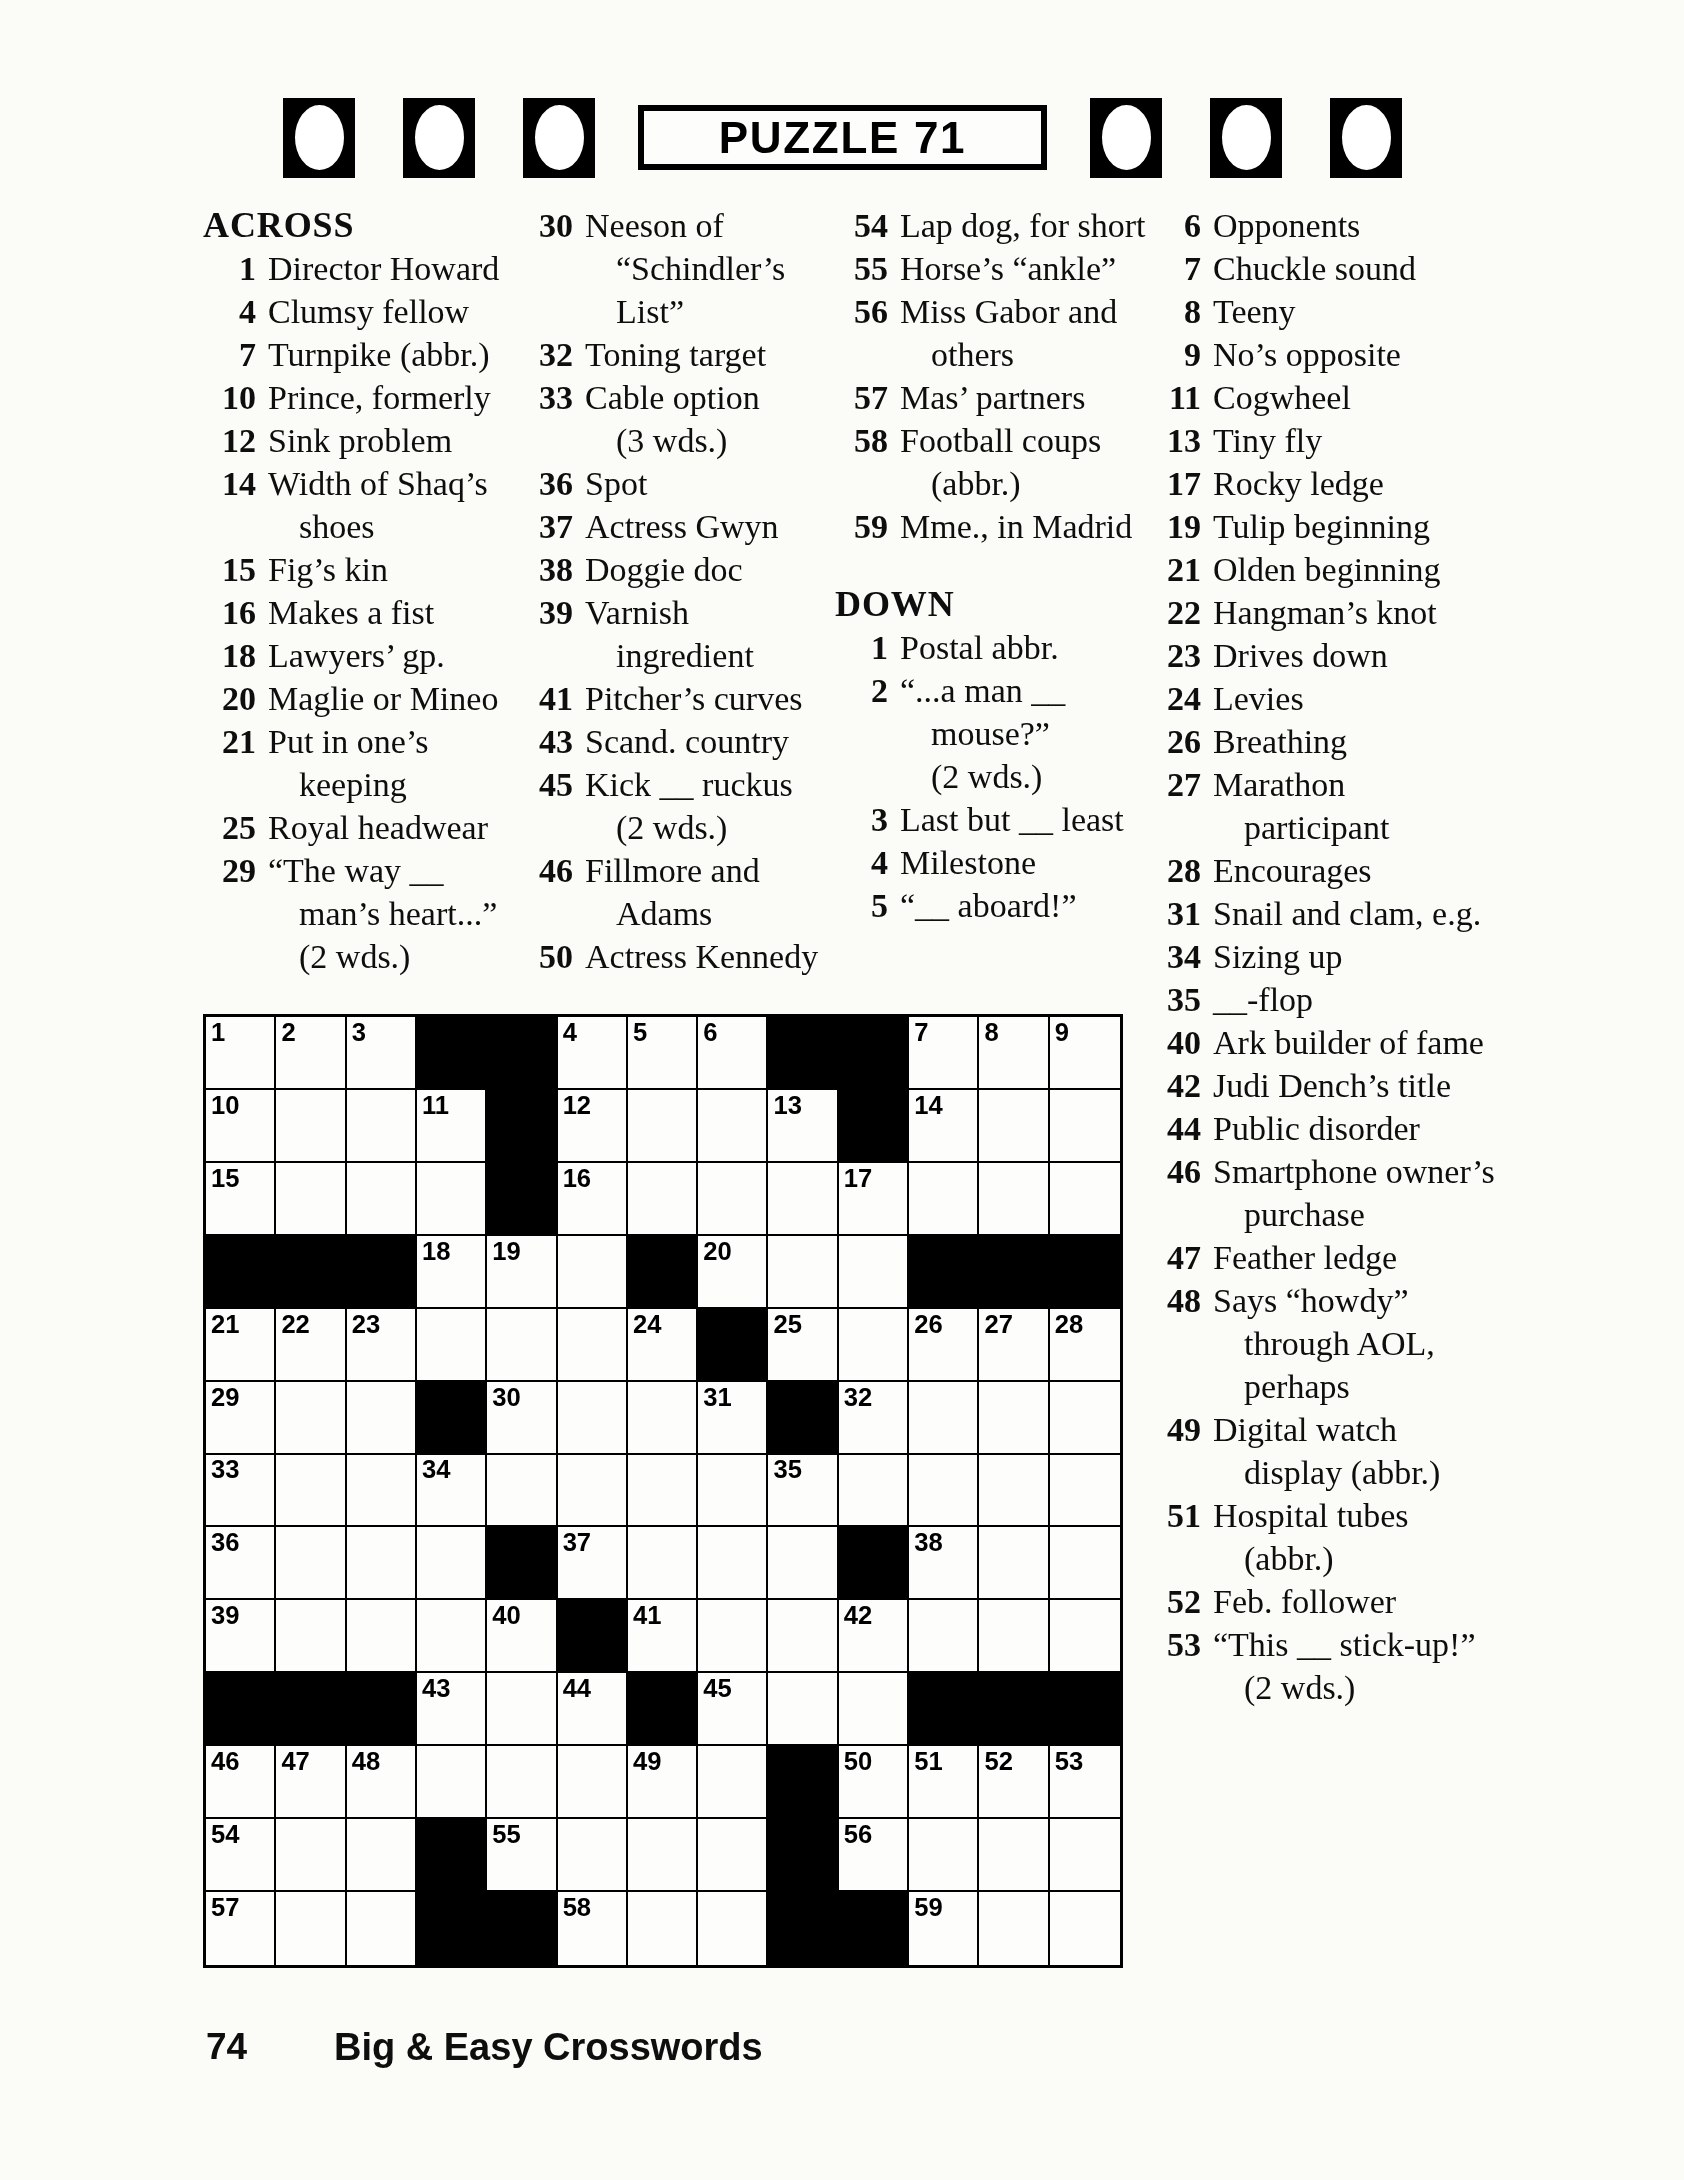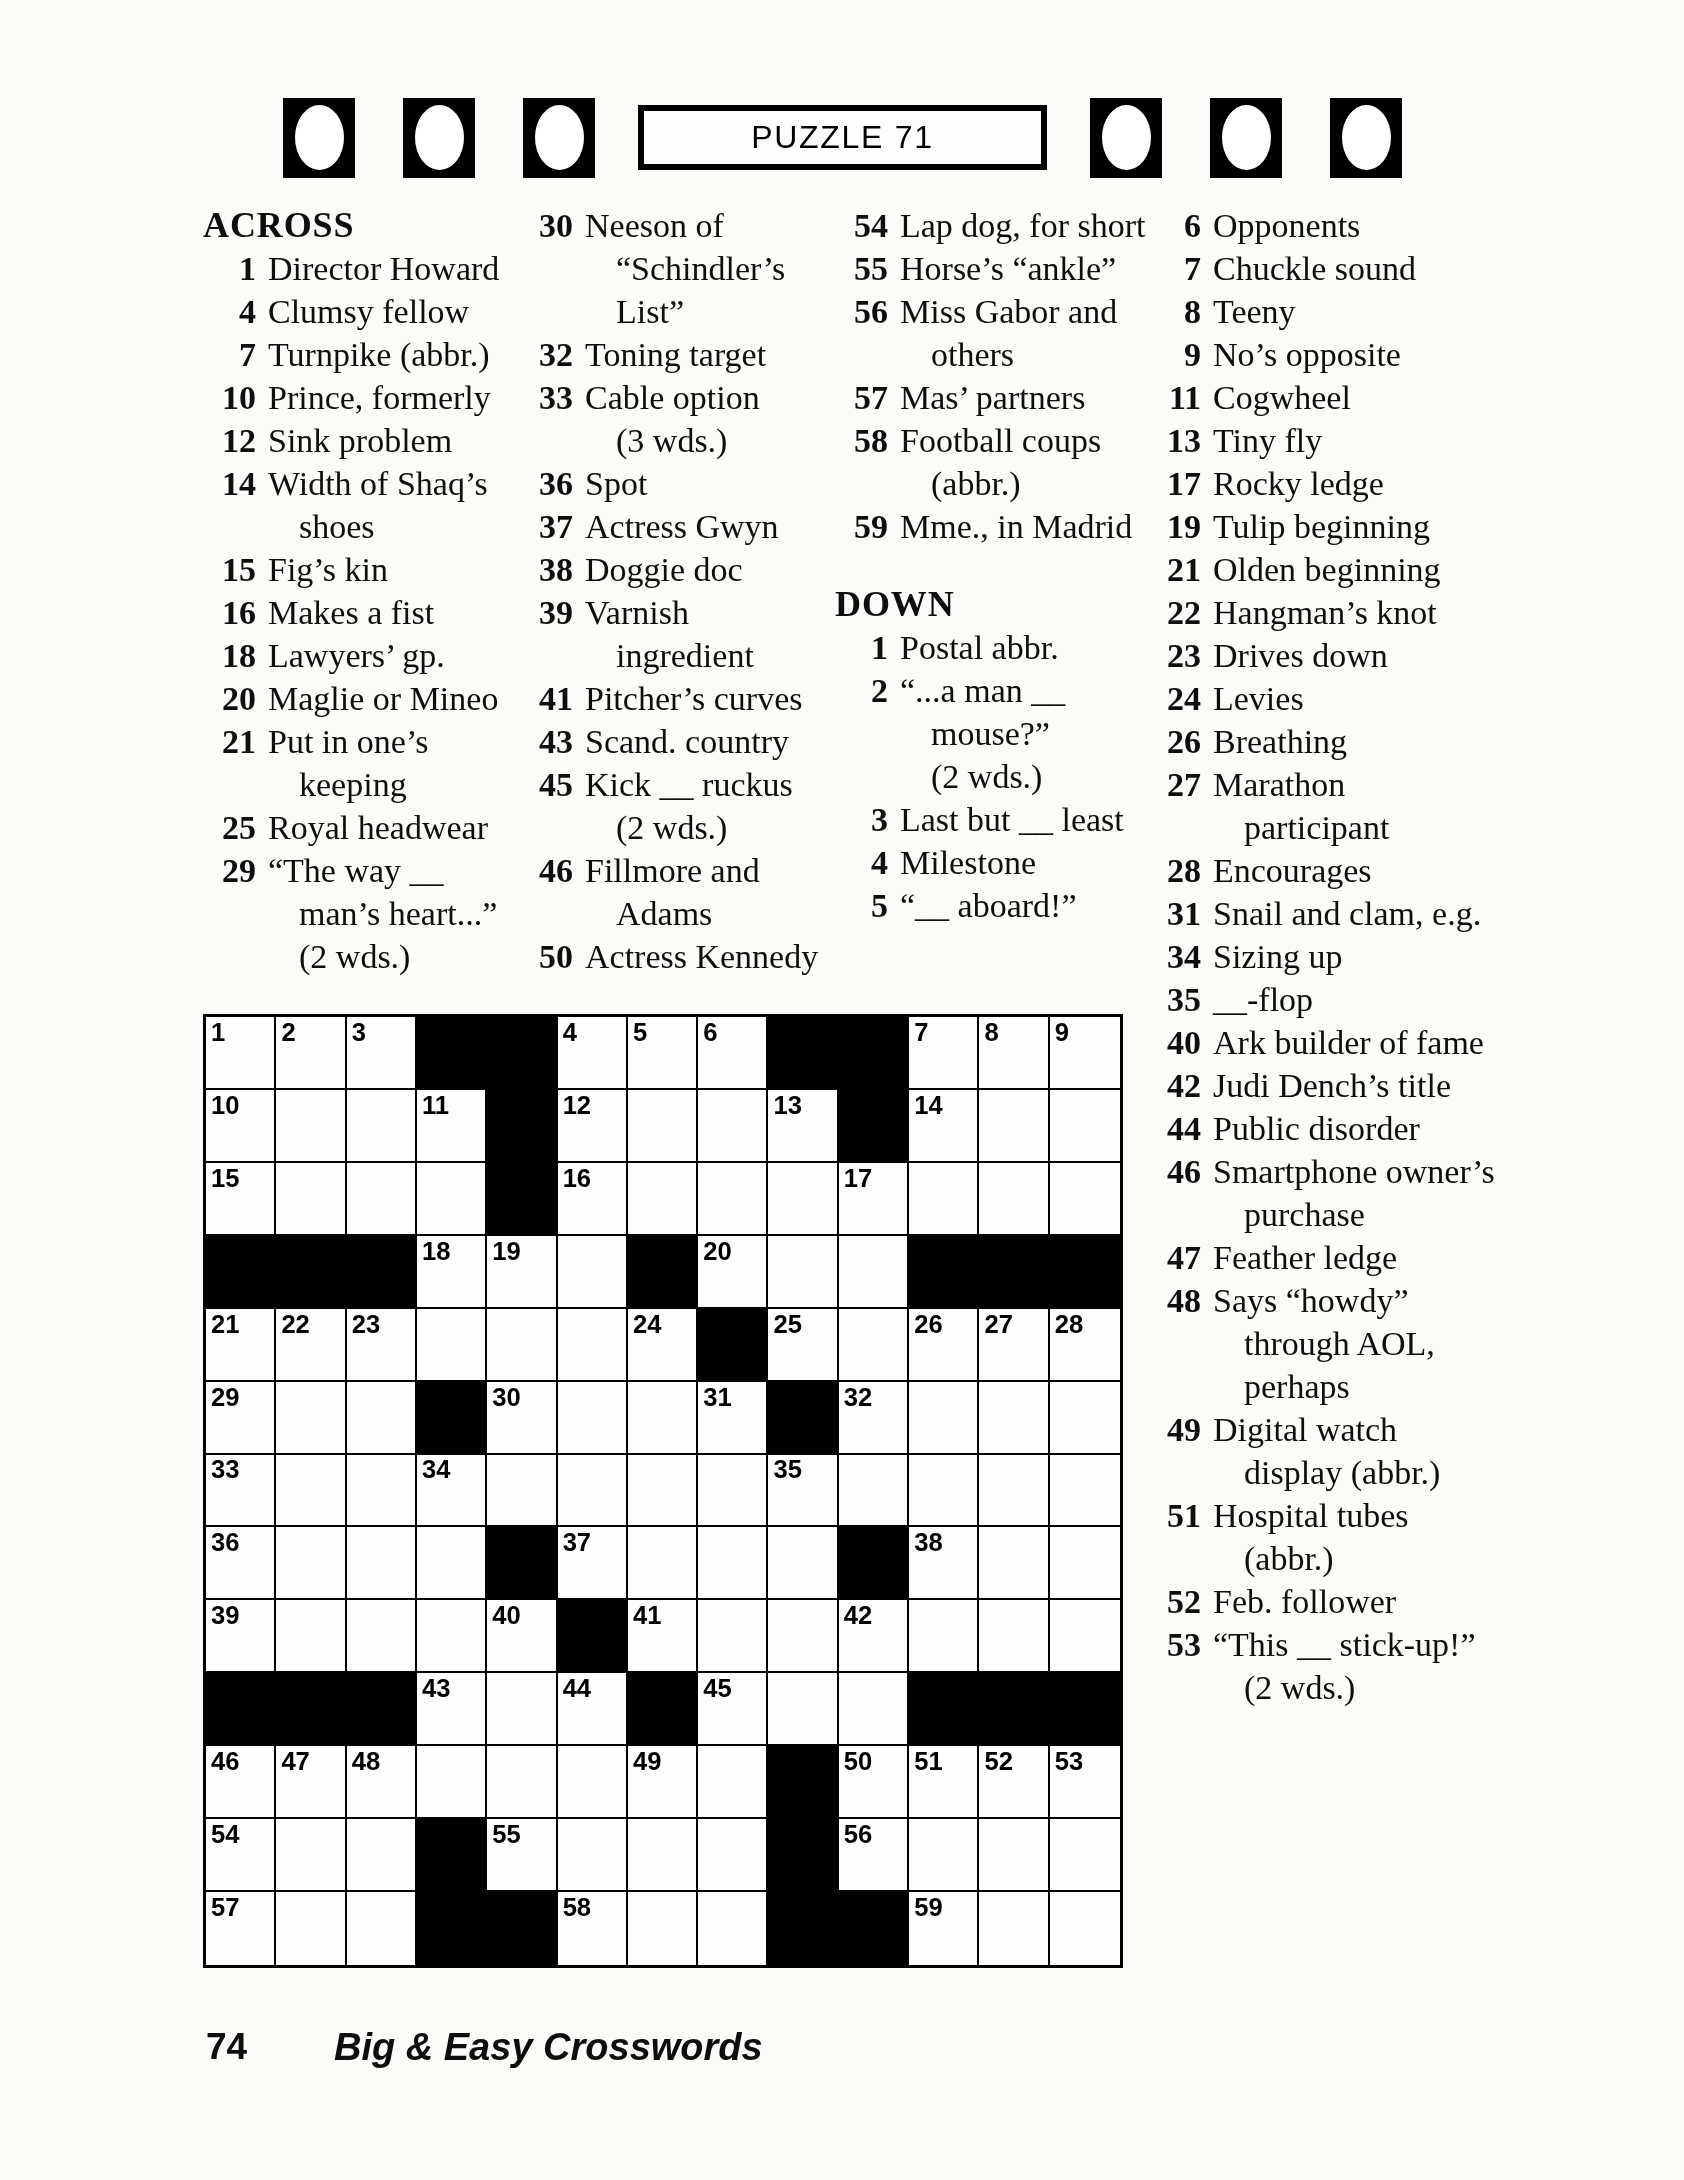--- a/index.html
+++ b/index.html
@@ -18,22 +18,22 @@
   .ornament{
     width:72px;height:80px;background:#000;
     display:flex;align-items:center;justify-content:center;flex:0 0 auto;
   }
   .ornament .oval{width:49px;height:65px;background:#fff;border-radius:50%;}
   .title-box{
     width:397px;height:53px;border:6px solid #000;margin:0 43px;
     display:flex;align-items:center;justify-content:center;background:#fdfdfc;
   }
   .title-box span{
-    font-family:"Liberation Sans", sans-serif;font-weight:normal;
-    font-size:32px;letter-spacing:1.7px;color:#000;
+    font-family:"Liberation Sans", sans-serif;font-weight:bold;
+    font-size:44px;letter-spacing:1.7px;color:#000;
   }
   
   .clue-col{position:absolute;top:204px;font-size:34px;line-height:43px;}
   .col-0{left:203px;width:315px;}
   .col-1{left:520px;width:315px;}
   .col-2{left:835px;width:315px;}
   .col-3{left:1148px;width:348px;}
   .clue-header{
     font-weight:bold;font-size:36px;letter-spacing:0.9px;
   }
@@ -59,21 +59,21 @@
     font-family:"Liberation Sans", sans-serif;font-weight:bold;font-size:25.6px;color:#000;
   }
   
   .footer{position:absolute;top:2026px;left:0;width:100%;height:51px;}
   .page-num{
     position:absolute;left:206px;
     font-family:"Liberation Sans", sans-serif;font-weight:bold;font-size:37px;
   }
   .book-title{
     position:absolute;left:334px;
-    font-family:"Liberation Sans", sans-serif;font-weight:bold;font-style:italic;font-size:38px;
+    font-family:"Liberation Sans", sans-serif;font-weight:bold;font-size:38px;
   }
 </style>
 <title>PUZZLE 71</title></head>
 <body>
 
 <div class="page">
 
   <header class="hdr">
     <div class="orn-group">
       <span class="ornament">

